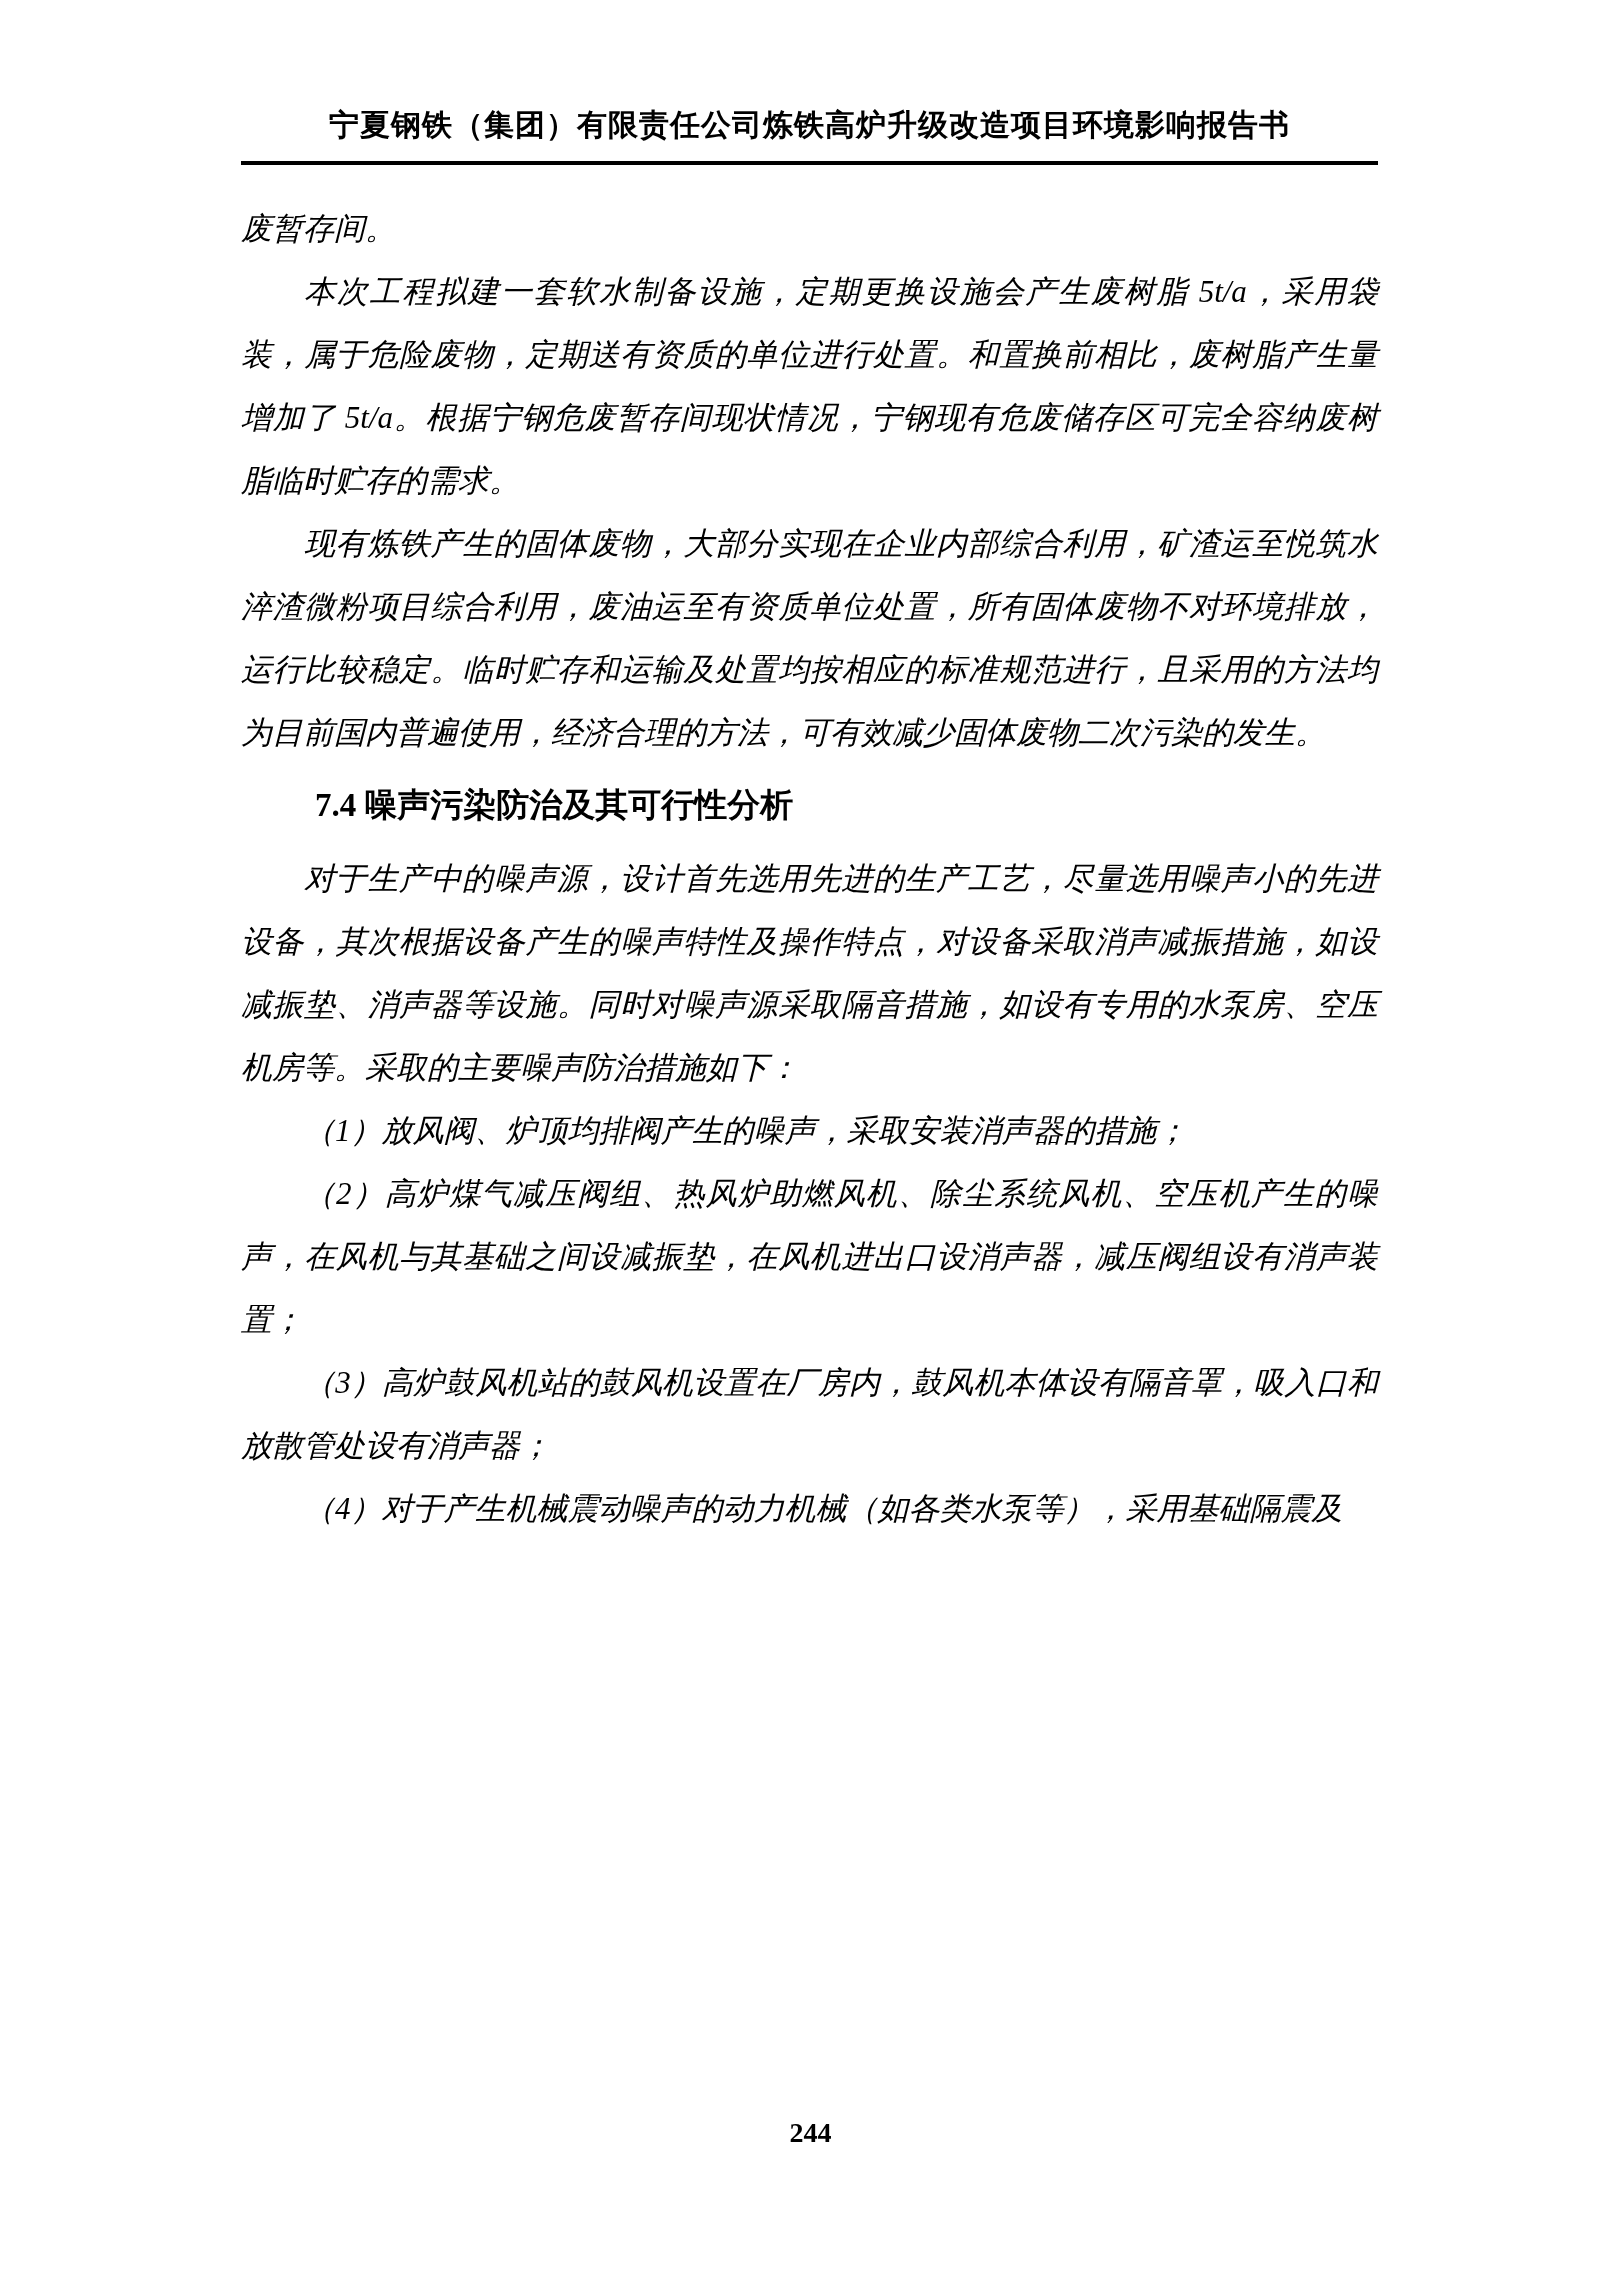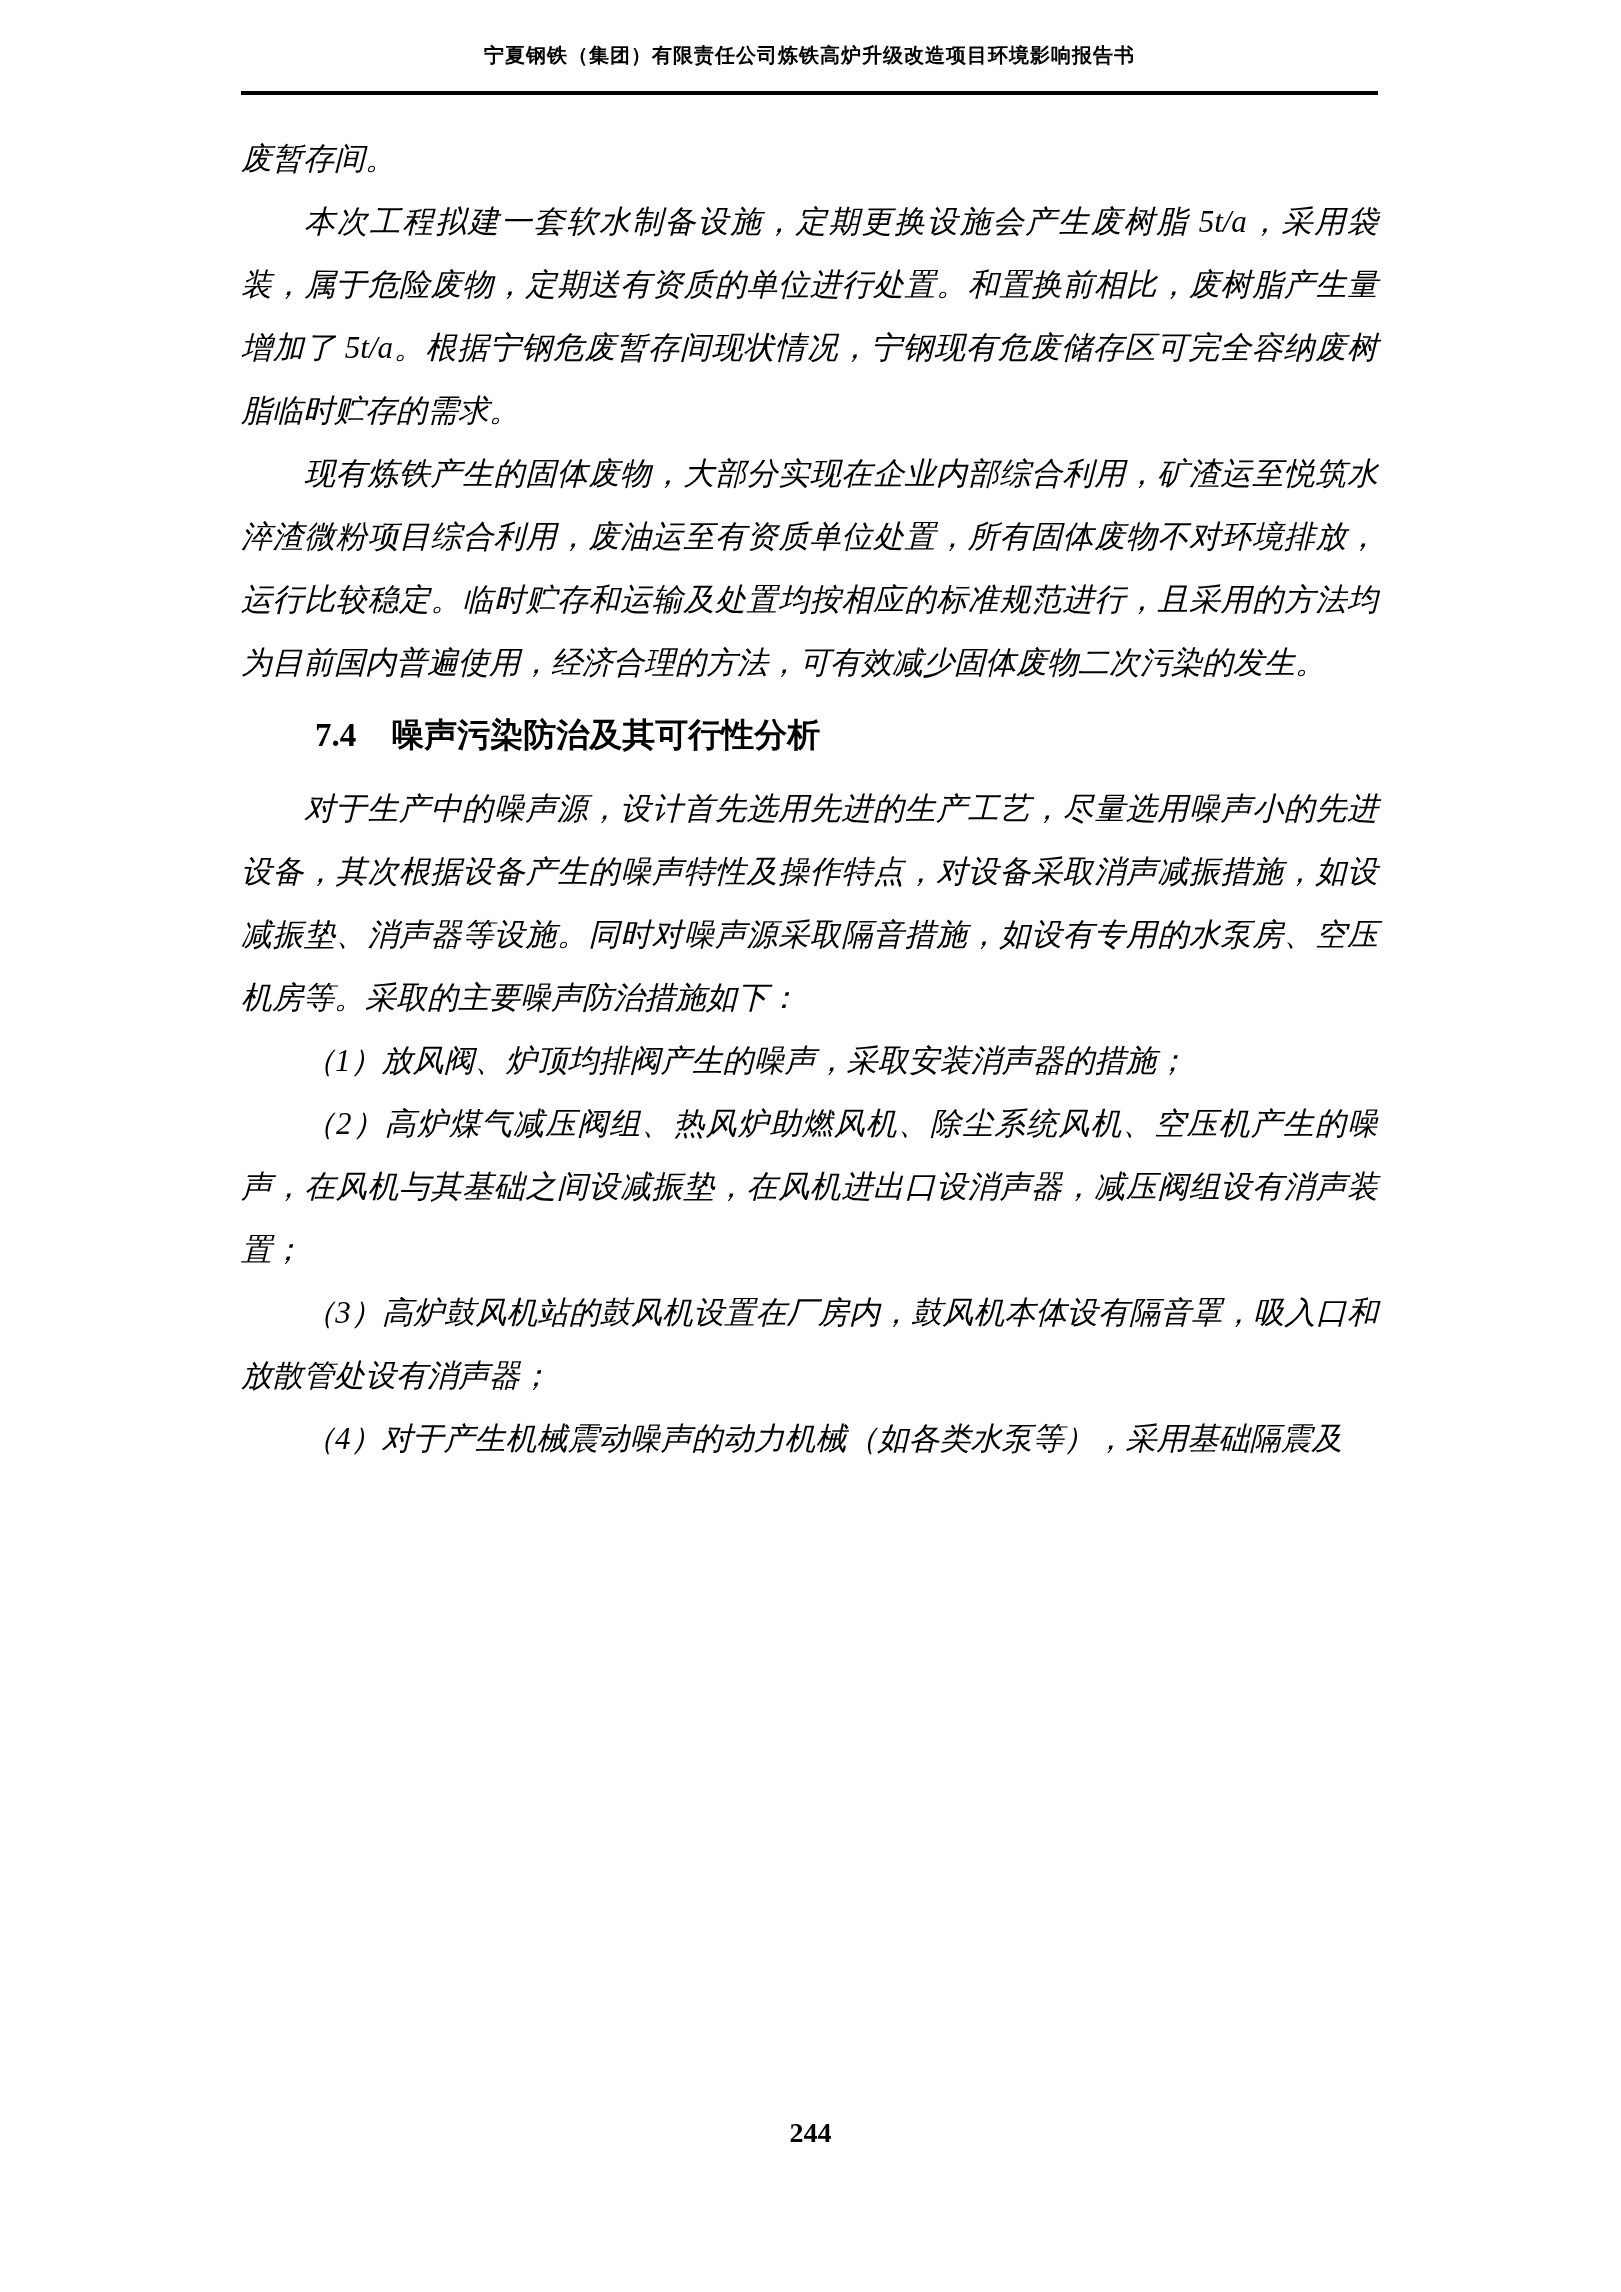--- a/index.html
+++ b/index.html
@@ -17,23 +17,23 @@
   }
   .page {
     position: absolute;
     inset: 0;
   }
   .text-col {
     margin-left: 241px;
     width: 1137px;
   }
   .header-title {
-    padding-top: 38px;
+    padding-top: 108px;
     text-align: center;
-    font-size: 20px;
+    font-size: 30px;
     line-height: 34px;
     font-weight: bold;
     letter-spacing: 1px;
   }
   .header-rule {
     margin-top: 18.6px;
     height: 4.9px;
     background: #000000;
   }
   .content {
@@ -54,21 +54,21 @@
   .section-heading {
     margin: 9.8px 0;
     font-size: 33px;
     line-height: 63px;
     font-weight: bold;
     text-align: left;
     text-indent: 74px;
     white-space: nowrap;
   }
   .section-heading .num {
-    margin-right: 35px;
+    margin-right: 8px;
   }
   .footer {
     position: absolute;
     top: 2115px;
     left: 0;
     width: 100%;
     text-align: center;
     font-size: 28px;
     line-height: 35px;
     font-weight: bold;

